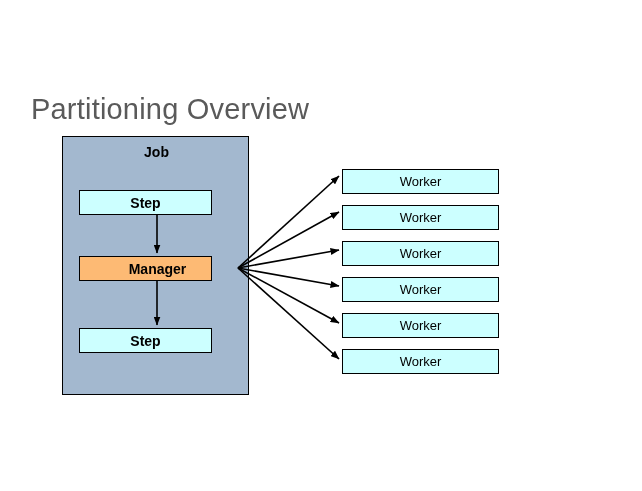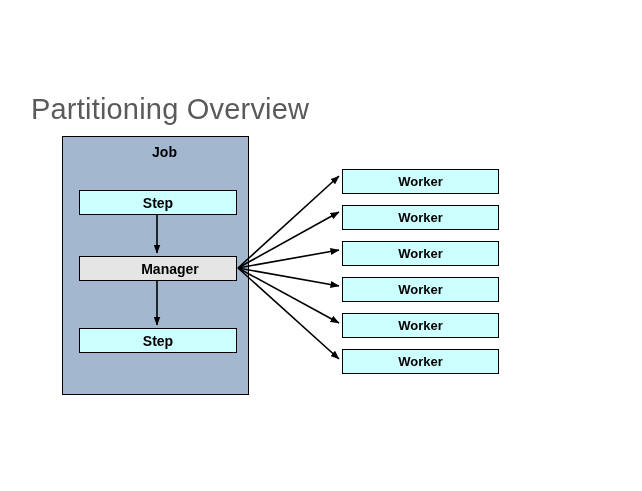--- a/index.html
+++ b/index.html
@@ -40,62 +40,62 @@
     left: 62px;
     top: 136px;
     width: 187px;
     height: 259px;
     background: #a3b8cf;
     border: 1.5px solid #000000;
     box-sizing: border-box;
   }
   #job-label {
     position: absolute;
-    left: 8px;
+    left: 0;
     top: 7px;
     width: 187px;
     text-align: center;
     font-size: 14px;
     font-weight: bold;
     color: #000000;
   }
   .inner-box {
     position: absolute;
     left: 16px;
-    width: 158px;
+    width: 133px;
     height: 25px;
     border: 1.5px solid #000000;
     box-sizing: border-box;
     display: flex;
     align-items: center;
     justify-content: center;
     font-size: 14px;
     font-weight: bold;
     color: #000000;
   }
   .box-step   { background: #ccffff; }
-  .box-manager{ background: #e5e5e5; padding-left: 24px; }
+  .box-manager{ background: #fdba74; padding-left: 24px; }
   #step-top     { top: 53px; }
   #manager-box  { top: 119px; }
   #step-bottom  { top: 191px; }
 
   
   .worker-box {
     position: absolute;
     left: 342px;
     width: 157px;
     height: 25px;
     background: #ccffff;
     border: 1.5px solid #000000;
     box-sizing: border-box;
     display: flex;
     align-items: center;
     justify-content: center;
     font-size: 13px;
-    font-weight: bold;
+    font-weight: normal;
     color: #000000;
   }
 
   
   #connectors {
     position: absolute;
     left: 0; top: 0;
     width: 642px;
     height: 491px;
     pointer-events: none;

